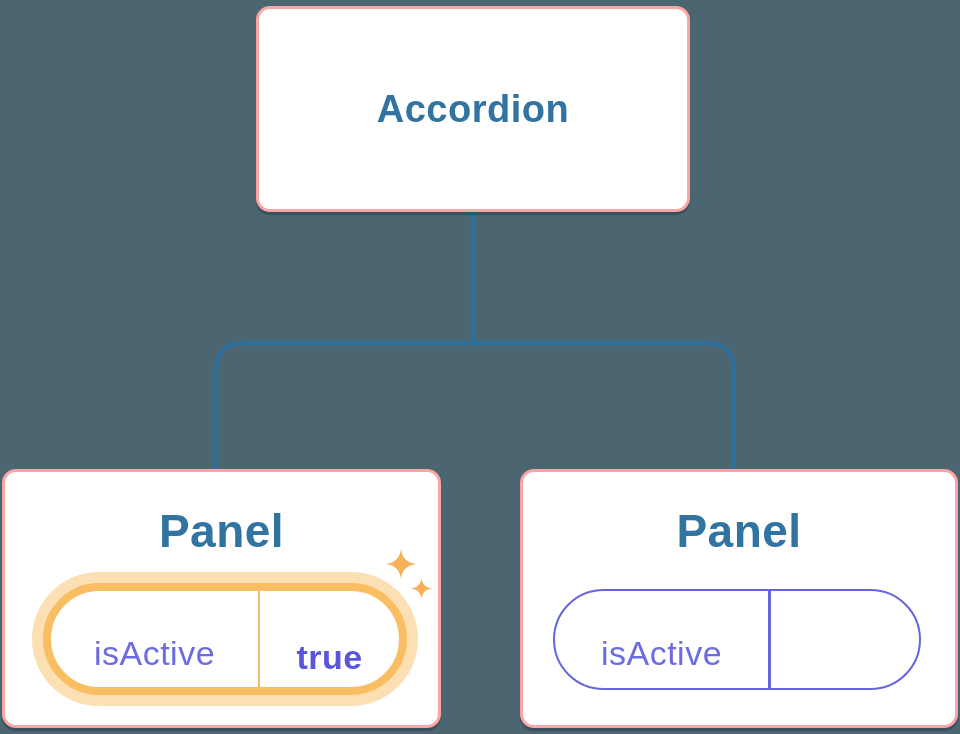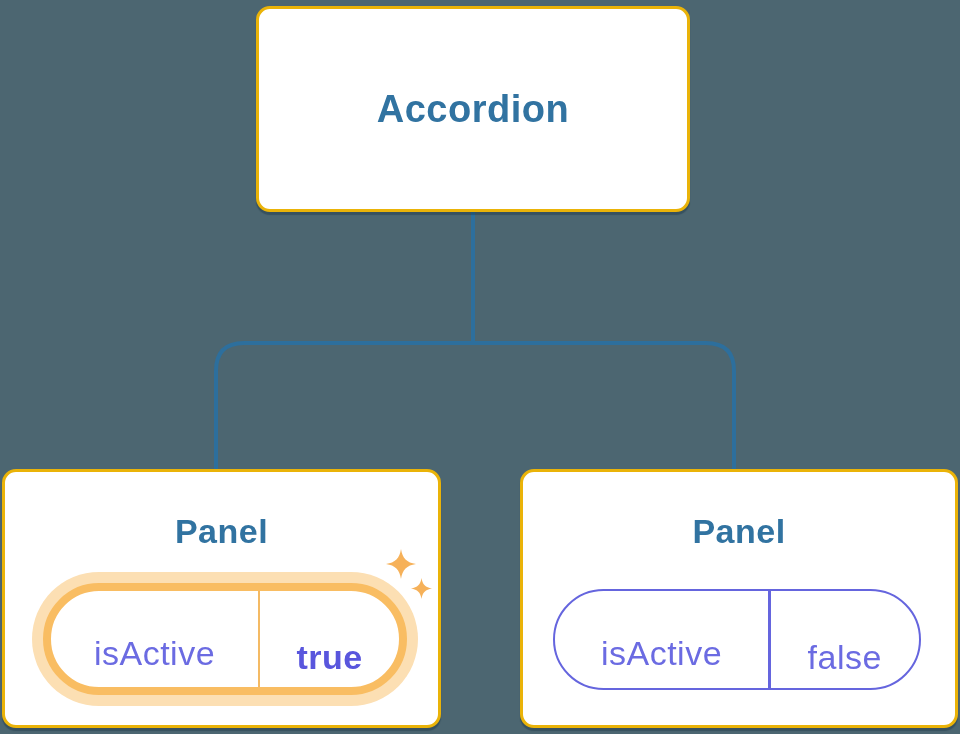--- a/index.html
+++ b/index.html
@@ -19,21 +19,21 @@
   }
   .connector-svg {
     position: absolute;
     left: 0; top: 0;
     width: 960px;
     height: 734px;
   }
   .node {
     position: absolute;
     background: #ffffff;
-    border: 3px solid #eab308;
+    border: 3px solid #fca5a5;
     border-radius: 14px;
     box-shadow: 0 3px 1px rgba(22, 48, 66, 0.38);
     box-sizing: border-box;
   }
   .root-node {
     left: 256px; top: 6px;
     width: 434px; height: 206px;
     display: flex;
     align-items: center;
     justify-content: center;
@@ -51,21 +51,21 @@
   }
   .panel-left  { left: 2px; }
   .panel-right { left: 520px; width: 438px; }
   .panel-title {
     position: absolute;
     top: 42px;
     left: 0;
     width: 100%;
     text-align: center;
     color: #3173a1;
-    font-size: 34px;
+    font-size: 46px;
     font-weight: 600;
     line-height: 34px;
     letter-spacing: 0.5px;
   }
   .pill {
     position: absolute;
     background: #ffffff;
     border-radius: 999px;
     display: flex;
     align-items: stretch;
@@ -140,17 +140,16 @@
       <path d="M12 0 C13.1 7.4 16.6 10.9 24 12 C16.6 13.1 13.1 16.6 12 24 C10.9 16.6 7.4 13.1 0 12 C7.4 10.9 10.9 7.4 12 0 Z" fill="#f6b159"></path>
     </svg>
   </div>
 
   <div class="node panel-node panel-right">
     <div class="panel-title">Panel</div>
 
     <div class="pill pill-inactive">
       <div class="pill-cell cell-key">isActive</div>
       <div class="pill-divider"></div>
-      <div class="pill-cell cell-value">false</div>
     </div>
   </div>
 
 </div>
 
 </body></html>

